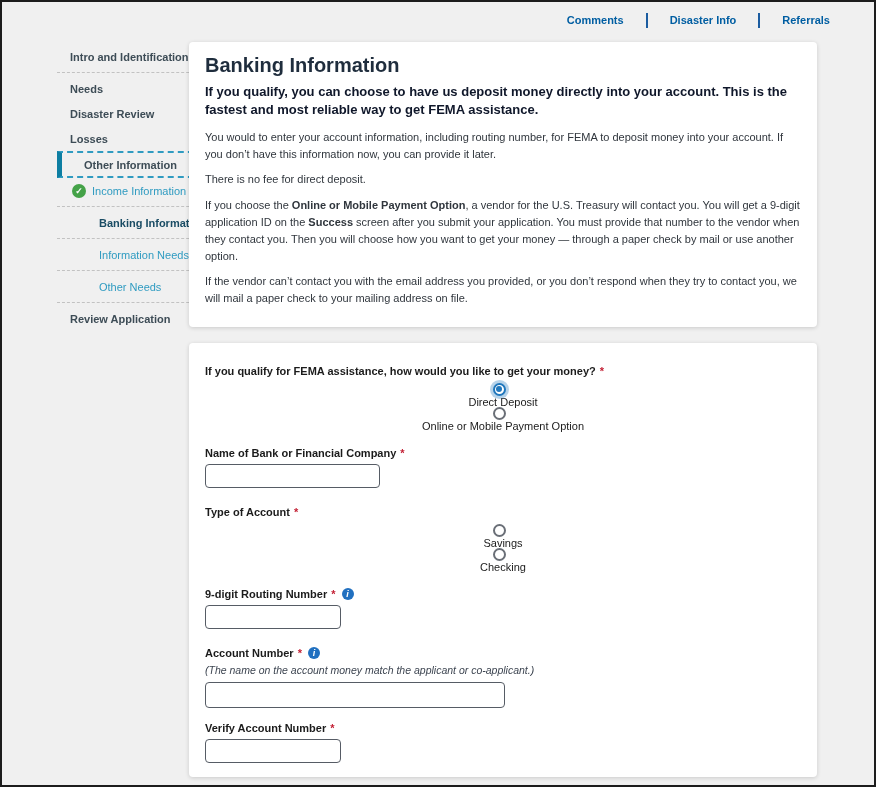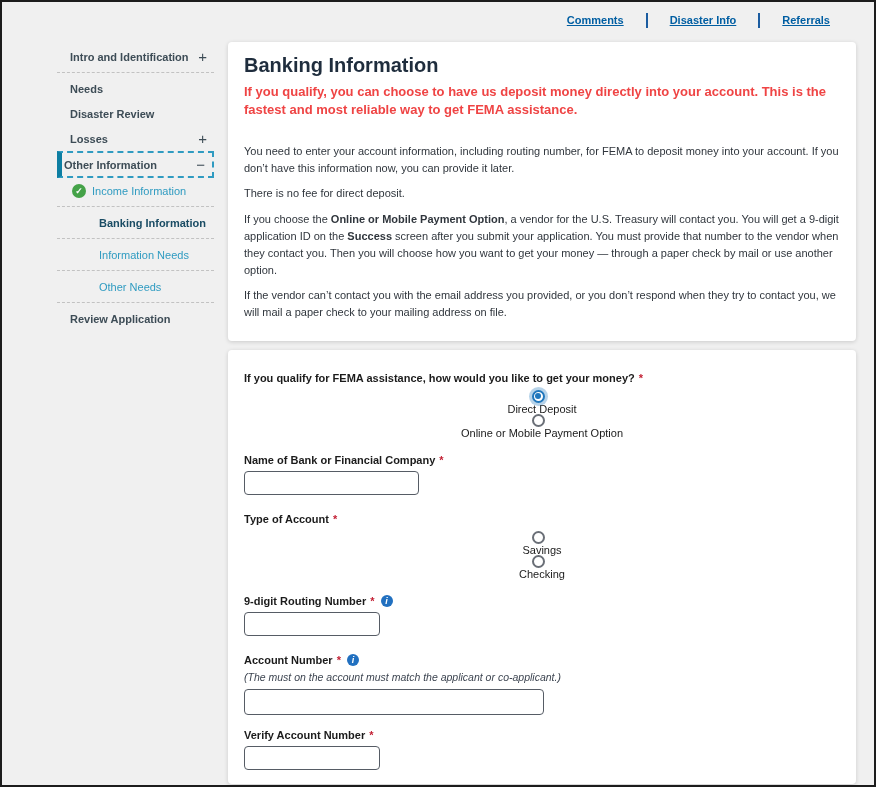--- a/index.html
+++ b/index.html
@@ -15,73 +15,73 @@
   }
 
   
   .topbar {
     height:36px;
     display:flex; justify-content:flex-end; align-items:center;
     padding-right:44px;
   }
   .toplink {
     color:#005ea2; font-size:11px; font-weight:700;
-    text-decoration:underline; cursor:pointer;
+    cursor:pointer;
   }
   .topsep { width:2px; height:15px; background:#1b5ca0; margin:0 22px; }
 
   
   .content { display:flex; align-items:flex-start; }
-  .sidebar { width:226px; padding:6px 0 0 55px; flex:none; }
+  .sidebar { width:187px; padding:6px 0 0 55px; flex:none; }
   .main { width:628px; flex:none; margin-top:4px; }
 
   
   .side-item {
     width:157px; height:25px;
     display:flex; align-items:center; justify-content:space-between;
     padding:0 7px 0 13px;
     font-size:11px; font-weight:700; color:#3d4c56;
     cursor:pointer;
   }
   .side-item .glyph { font-size:15px; font-weight:400; color:#3d4c56; line-height:1; }
   .side-item.focused {
     border-top:2px dashed #2f9bc1;
     border-right:2px dashed #2f9bc1;
     border-bottom:2px dashed #2f9bc1;
     border-left:5px solid #0d7ea2;
-    padding-left:2px; height:27px;
+    padding-left:22px; height:27px;
   }
   .side-item.sub { padding-left:42px; font-weight:400; color:#2f9bc1; }
   .side-item.sub.with-icon { padding-left:15px; }
   .side-item.sub .lbl { flex:1; }
   .side-item.sub.active { font-weight:700; color:#1a4c64; }
   .check-circle {
     width:14px; height:14px; border-radius:50%;
     background:#44a248; color:#fff;
     font-size:9px; font-weight:700;
     display:flex; align-items:center; justify-content:center;
     margin-right:6px; flex:none;
   }
   .side-sep { width:157px; border-top:1px dashed #c2c2c2; margin:3px 0; }
 
   
   .card {
     background:#fff; border-radius:4px;
     box-shadow:0 1px 4px rgba(0,0,0,.16);
   }
   .card.intro { padding:12px 16px; }
-  .card.form  { padding:22px 16px 14px; margin-top:9px; }
+  .card.form  { padding:22px 16px 14px; margin-top:16px; }
   .card.actions {
     margin-top:10px; padding:9px 16px;
     display:flex; justify-content:space-between; align-items:center;
   }
 
   
   .page-title { font-size:20px; font-weight:700; color:#1f2d3d; margin-bottom:6px; }
-  .lead { font-size:13px; font-weight:700; color:#ef4444; line-height:1.4; margin-bottom:24px; }
+  .lead { font-size:13px; font-weight:700; color:#0f172a; line-height:1.4; margin-bottom:10px; }
   .para { font-size:11px; color:#30363d; line-height:1.55; margin:8px 0; }
   .para .b { font-weight:700; }
 
   
   .field-label {
     font-size:11px; font-weight:700; color:#1b1b1b;
     display:flex; align-items:center; margin-bottom:5px;
   }
   .req { color:#c32034; font-weight:700; margin-left:4px; }
   .info-icon {
@@ -180,21 +180,21 @@
       <div class="side-item">
         <span class="lbl">Review Application</span>
       </div>
     </nav>
 
     <div class="main">
 
       <section class="card intro">
         <h1 class="page-title">Banking Information</h1>
         <p class="lead">If you qualify, you can choose to have us deposit money directly into your account. This is the fastest and most reliable way to get FEMA assistance.</p>
-        <p class="para">You need to enter your account information, including routing number, for FEMA to deposit money into your account. If you don’t have this information now, you can provide it later.</p>
+        <p class="para">You would to enter your account information, including routing number, for FEMA to deposit money into your account. If you don’t have this information now, you can provide it later.</p>
         <p class="para">There is no fee for direct deposit.</p>
         <p class="para"><span>If you choose the </span><span class="b">Online or Mobile Payment Option</span><span>, a vendor for the U.S. Treasury will contact you. You will get a 9-digit application ID on the </span><span class="b">Success</span><span> screen after you submit your application. You must provide that number to the vendor when they contact you. Then you will choose how you want to get your money — through a paper check by mail or use another option.</span></p>
         <p class="para">If the vendor can’t contact you with the email address you provided, or you don’t respond when they try to contact you, we will mail a paper check to your mailing address on file.</p>
       </section>
 
       <section class="card form">
 
         <div class="field-label">
           <span>If you qualify for FEMA assistance, how would you like to get your money?</span>
           <span class="req">*</span>
@@ -240,21 +240,21 @@
         </div>
         <input class="tinput w-routing" type="text" value="" style="">
 
         <div class="gap18"></div>
 
         <div class="field-label">
           <span>Account Number</span>
           <span class="req">*</span>
           <span class="info-icon">i</span>
         </div>
-        <div class="hint">(The must on the account must match the applicant or co-applicant.)</div>
+        <div class="hint">(The name on the account money match the applicant or co-applicant.)</div>
         <input class="tinput w-account" type="text" value="" style="">
 
         <div class="gap14"></div>
 
         <div class="field-label">
           <span>Verify Account Number</span>
           <span class="req">*</span>
         </div>
         <input class="tinput w-verify" type="text" value="" style="">
 

